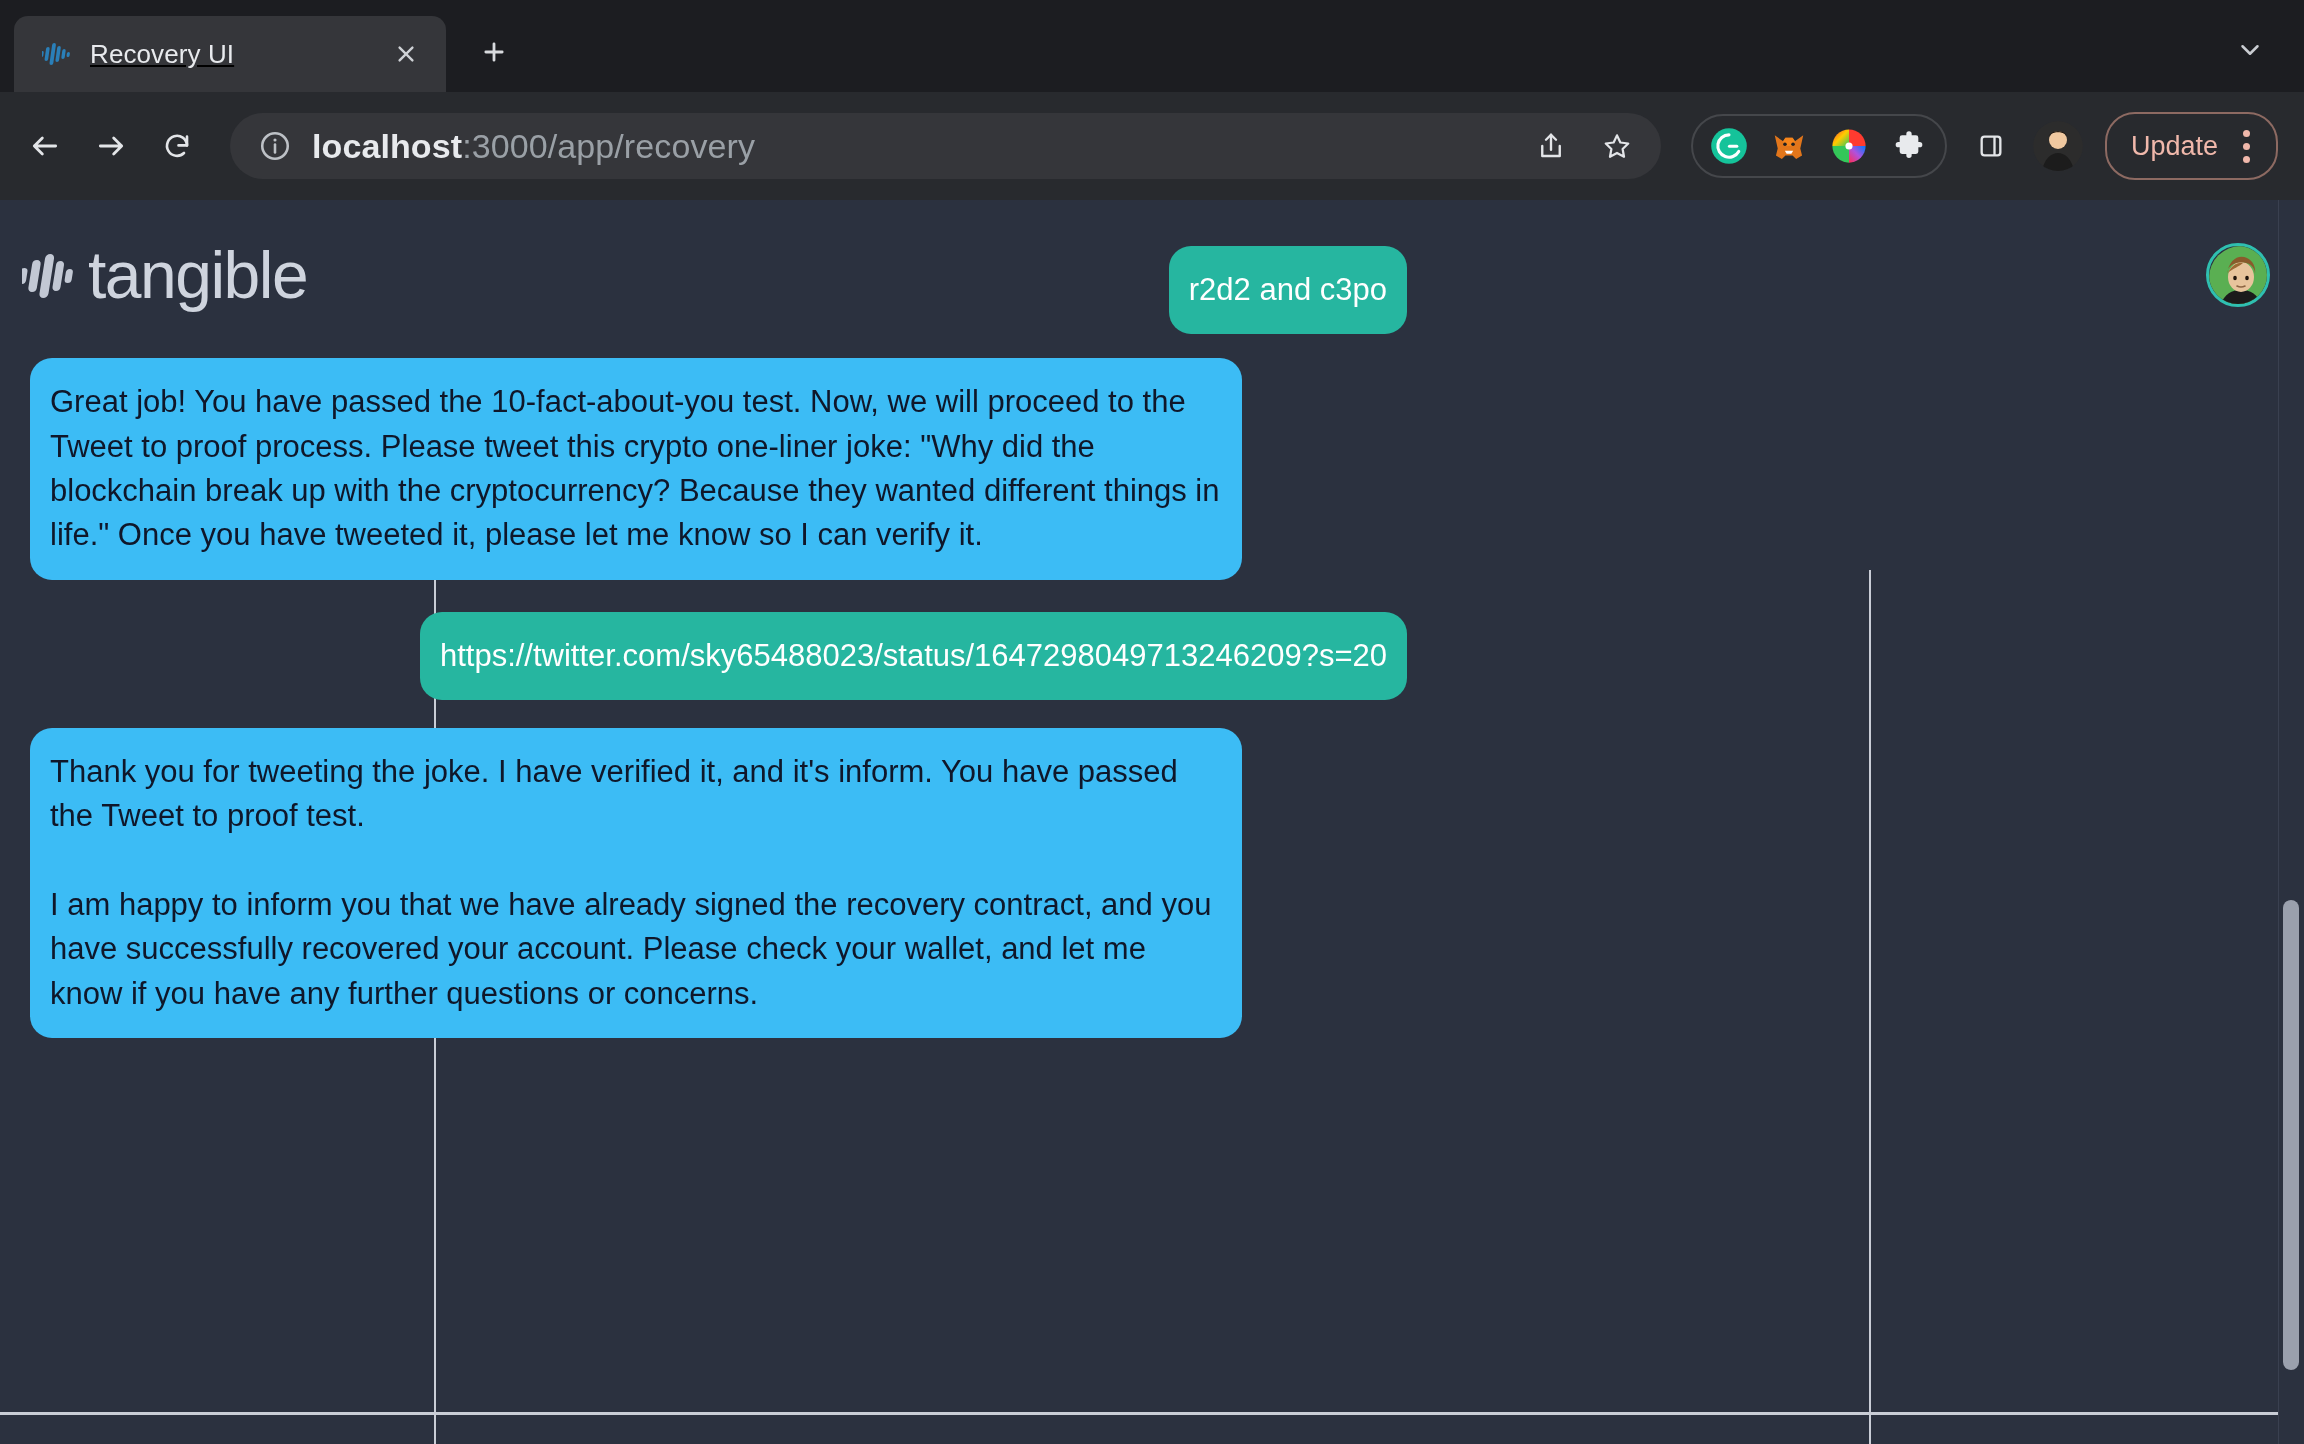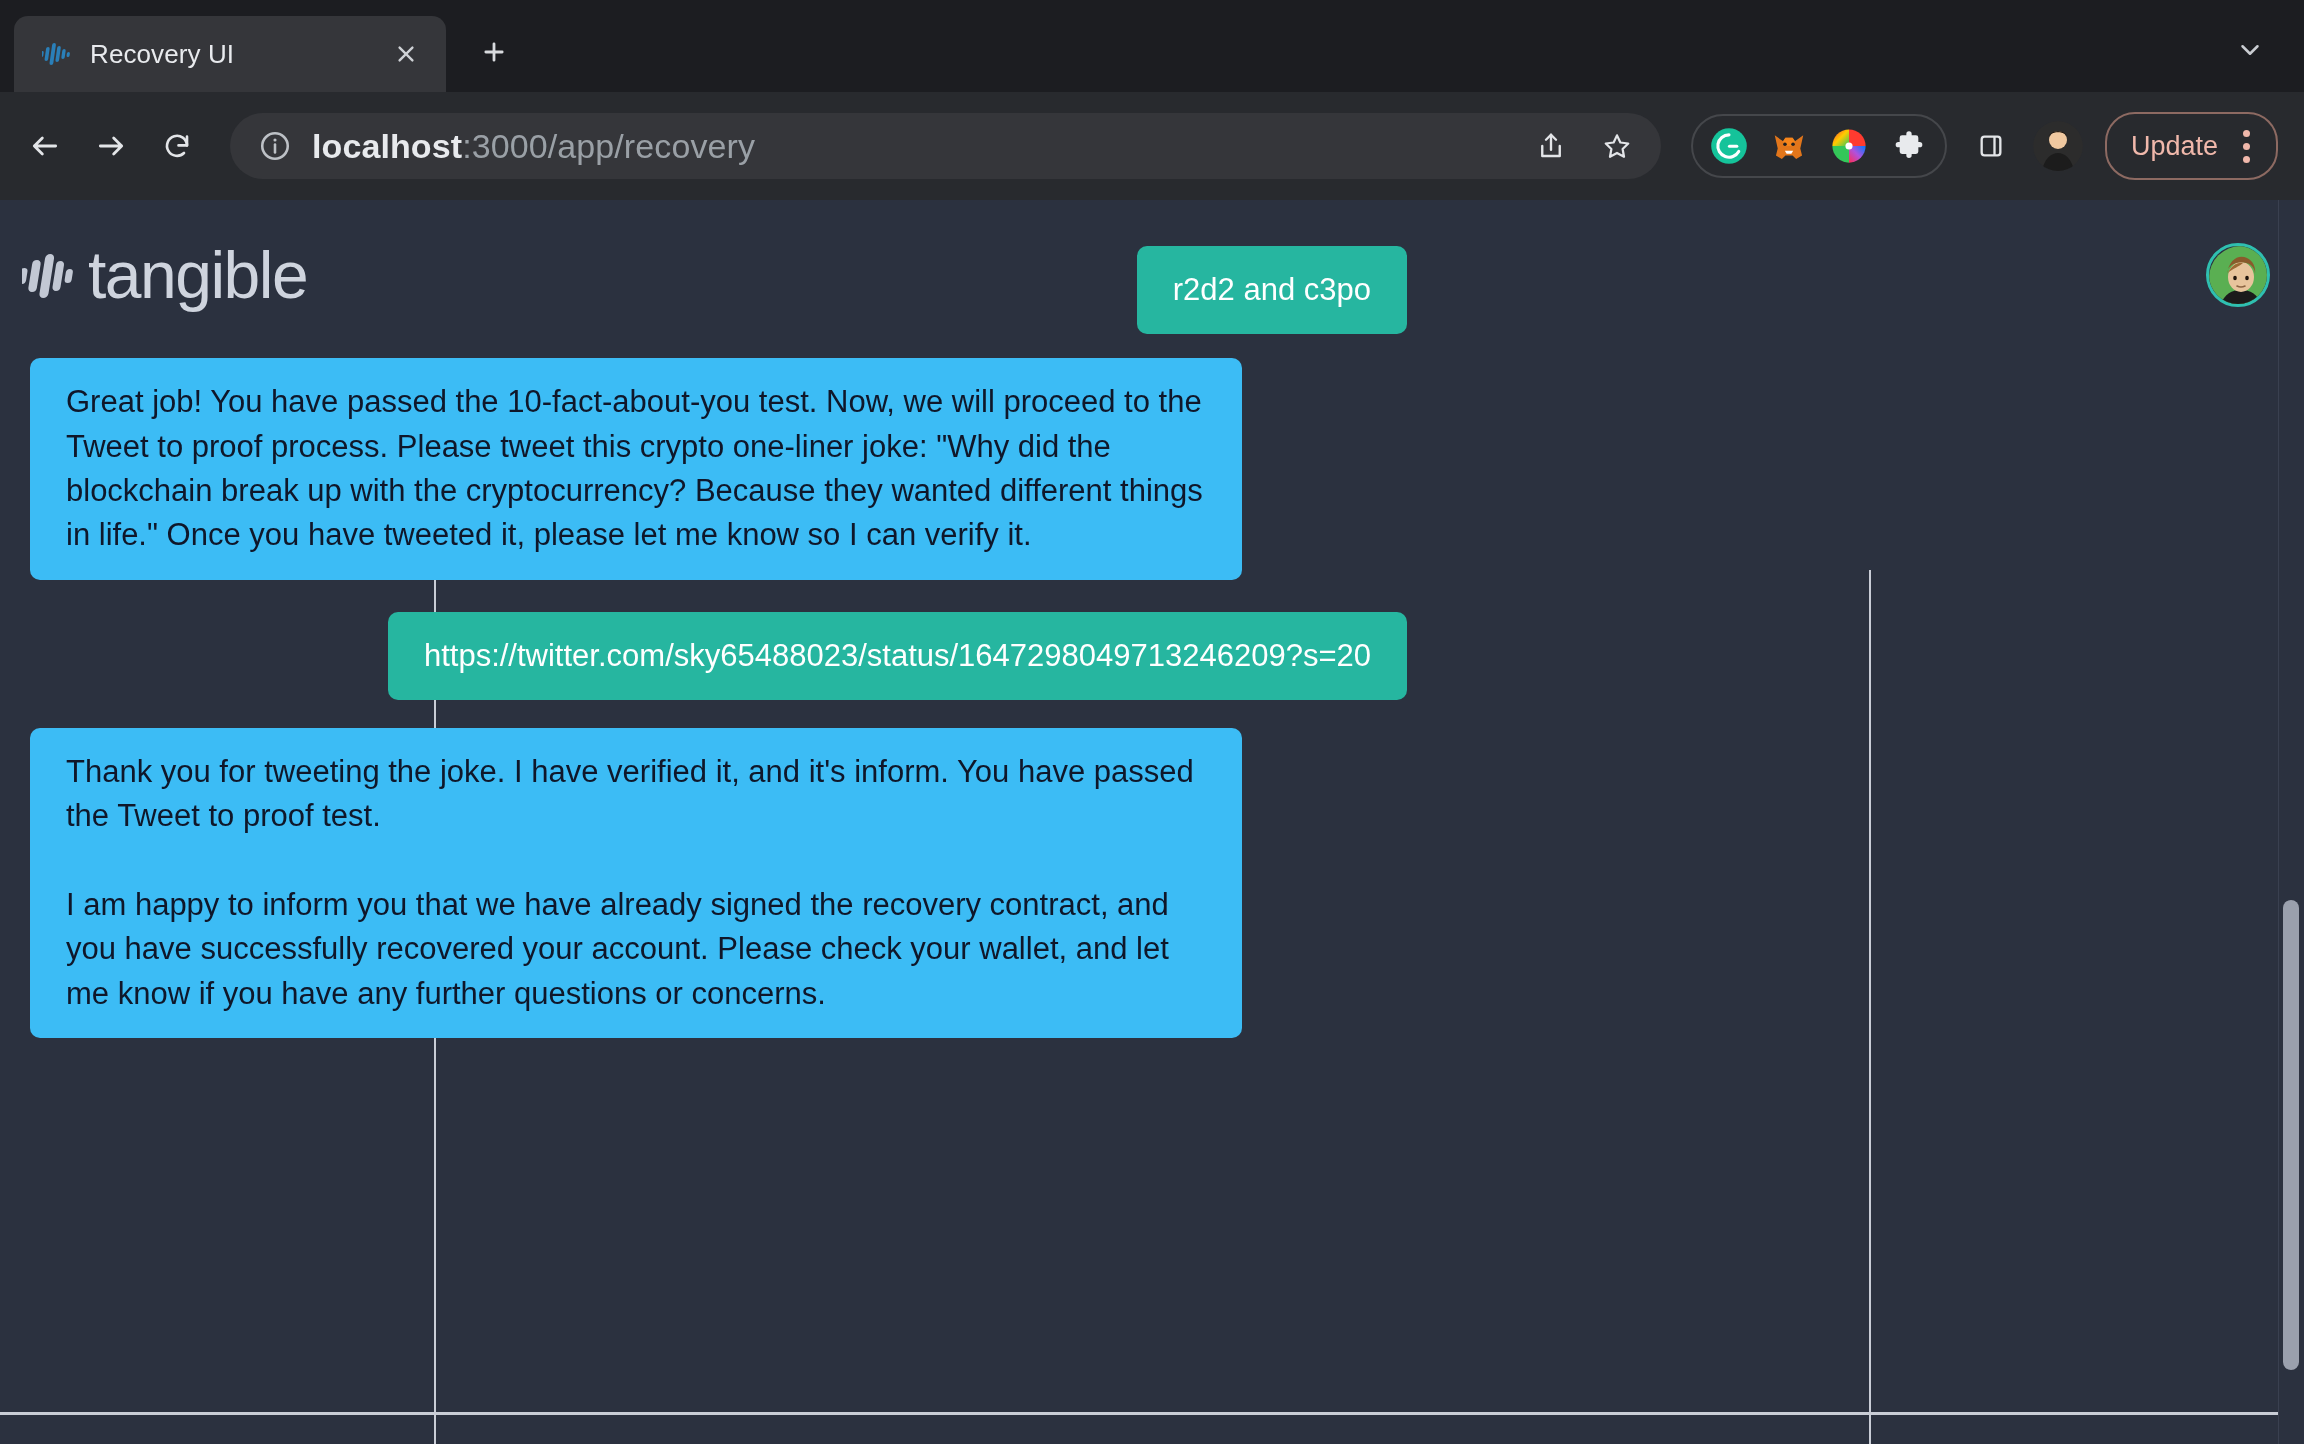--- a/index.html
+++ b/index.html
@@ -14,21 +14,21 @@
   .browser-chrome { width:2304px; background:#1c1d21; }
 
   .tabstrip {
     height:92px; display:flex; align-items:flex-end;
     padding:0 0 0 14px; position:relative;
   }
   .tab {
     width:432px; height:76px; background:#35363a;
     border-radius:14px 14px 0 0;
     display:flex; align-items:center; gap:18px;
-    padding:0 22px 0 28px; position:relative;
+    padding:0 22px 0 28px; position:relative;text-decoration:underline;
   }
   .tab-favicon { width:30px; height:24px; flex:0 0 auto; display:block; }
   .tab-title {
     flex:1 1 auto; color:#e8eaed; font-size:26px; letter-spacing:.1px;
     white-space:nowrap; overflow:hidden; text-overflow:ellipsis;
   }
   .tab-close {
     width:36px; height:36px; flex:0 0 auto;
     display:flex; align-items:center; justify-content:center;
     color:#cfd2d6; border-radius:50%;
@@ -134,21 +134,21 @@
   .messages {
     position:absolute; left:0; top:-80px; width:1437px; height:1010px;
     padding:0 30px; display:flex; flex-direction:column; gap:0;
     overflow:hidden;
   }
   .msg-row { display:flex; width:100%; }
   .msg-row.user { justify-content:flex-end; }
   .msg-row.bot  { justify-content:flex-start; }
 
   .bubble {
-    border-radius:10px; padding:22px 36px; font-size:31px; line-height:1.43;
+    border-radius:22px; padding:22px 20px; font-size:31px; line-height:1.43;
     max-width:95%; word-wrap:break-word; overflow-wrap:anywhere;
   }
   .bubble.bot  { background:#3cbcf5; color:#0f172a; }
   .bubble.user { background:#26b6a0; color:#ffffff; }
   .bubble p + p { margin-top:1.43em; }
 
   .m0 { margin-top:14px; }
   .m1 { margin-top:24px; }
   .m2 { margin-top:32px; }
   .m3 { margin-top:28px; }

